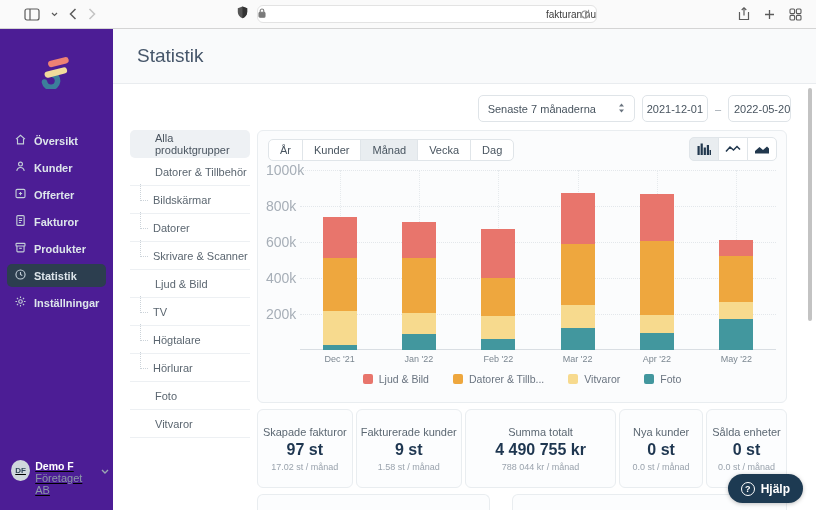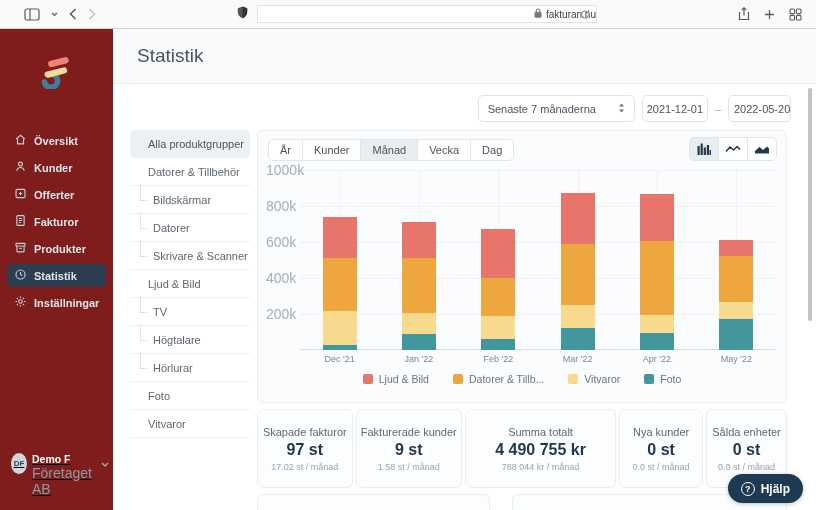--- a/index.html
+++ b/index.html
@@ -10,42 +10,42 @@
   }
 
   
   .chrome { height:29px; background:#fafafa; border-bottom:1px solid #d4d4d4;
             display:flex; align-items:center; padding:0 12px; }
   .chrome-left { display:flex; align-items:center; gap:11px; margin-left:12px; color:#5b5b5b; }
   .chrome-left svg, .chrome-right svg { display:block; }
   .fwd { color:#c3c3c3; }
   .urlzone { flex:1; display:flex; align-items:center; justify-content:center; gap:9px; }
   .urlfield { width:340px; height:18px; background:#fff; border:1px solid #e3e3e3;
-              border-radius:0; position:relative; display:flex; align-items:center;
-              justify-content:flex-end; gap:4px; font-size:10px; color:#3d3d3d; }
+              border-radius:6px; position:relative; display:flex; align-items:center;
+              justify-content:space-between; gap:4px; font-size:10px; color:#3d3d3d; }
   .reload { position:absolute; right:6px; top:3px; color:#8a8a8a; }
   .chrome-right { display:flex; align-items:center; gap:14px; color:#5b5b5b; margin-right:2px; }
 
   
   .app { display:flex; height:481px; }
 
   
-  .sidebar { width:113px; flex-shrink:0; background:#7f1d1d; position:relative; }
+  .sidebar { width:113px; flex-shrink:0; background:#4c1d95; position:relative; }
   .logo { width:42px; margin:24px auto 0; display:block; }
   .nav { margin-top:40px; padding:0 7px; display:flex; flex-direction:column; gap:4px; }
   .nav-item { display:flex; align-items:center; gap:7px; padding:4px 7px; border-radius:5px;
               color:#dde5eb; font-size:11px; font-weight:600; cursor:default; }
   .nav-item.active { background:#2c3e4f; }
   .nav-item svg { color:#c2ced7; flex-shrink:0; }
   .user { position:absolute; bottom:13px; left:11px; right:4px; display:flex; align-items:flex-start; gap:5px;text-decoration:underline; }
   .avatar { width:21px; height:21px; border-radius:50%; background:#cfd7dd; color:#31465a;
             font-size:8px; font-weight:700; display:flex; align-items:center; justify-content:center; }
   .user-names { line-height:1.15; }
   .user-name { font-size:10.5px; font-weight:700; color:#ffffff; }
-  .user-company { font-size:14px; color:#8b99a6; }
+  .user-company { font-size:11px; color:#8b99a6; }
   .user-caret { color:#9aa7b2; margin-left:2px; }
 
   
   .main { flex:1; position:relative; background:#fff; overflow:hidden; }
   .pagehead { height:55px; background:#f9fafb; border-bottom:1px solid #e9ecef;
               display:flex; align-items:center; padding-left:24px; }
   .page-title { font-size:19px; font-weight:400; color:#46566a; margin:0; }
 
   .controls { position:absolute; top:66px; right:25px; display:flex; align-items:center; gap:7px; }
   .rangeselect { height:27px; border:1px solid #dfe4e8; border-radius:5px; background:#fff;
@@ -57,21 +57,21 @@
   .date-from { width:66px; justify-content:center; }
   .date-to { width:63px; }
   .datesep { color:#9aa4ad; font-size:11px; }
 
   .content { position:absolute; top:101px; left:17px; right:29px; bottom:0; }
   .columns { display:flex; gap:7px; }
 
   
   .prodlist { width:120px; flex-shrink:0; }
   .prod-item { position:relative; height:28px; display:flex; align-items:center;
-               padding-left:18px; font-size:11px; color:#5b6670;
+               padding-left:25px; font-size:11px; color:#5b6670;
                border-bottom:1px solid #edf0f3; cursor:default; }
   .prod-item.active { background:#eef1f4; border-radius:5px; color:#49545f; border-bottom-color:transparent; }
   .prod-item.sub { padding-left:23px; }
   .prod-item.sub::before { content:''; position:absolute; left:10px; top:-2px; height:16px; width:7px;
                            border-left:1px dotted #ccd3d9; border-bottom:1px dotted #ccd3d9; }
 
   
   .chartcol { flex:1; min-width:0; }
   .panel { position:relative; height:273px; background:#fbfcfd;
            border:1px solid #e9edf0; border-radius:6px; }

